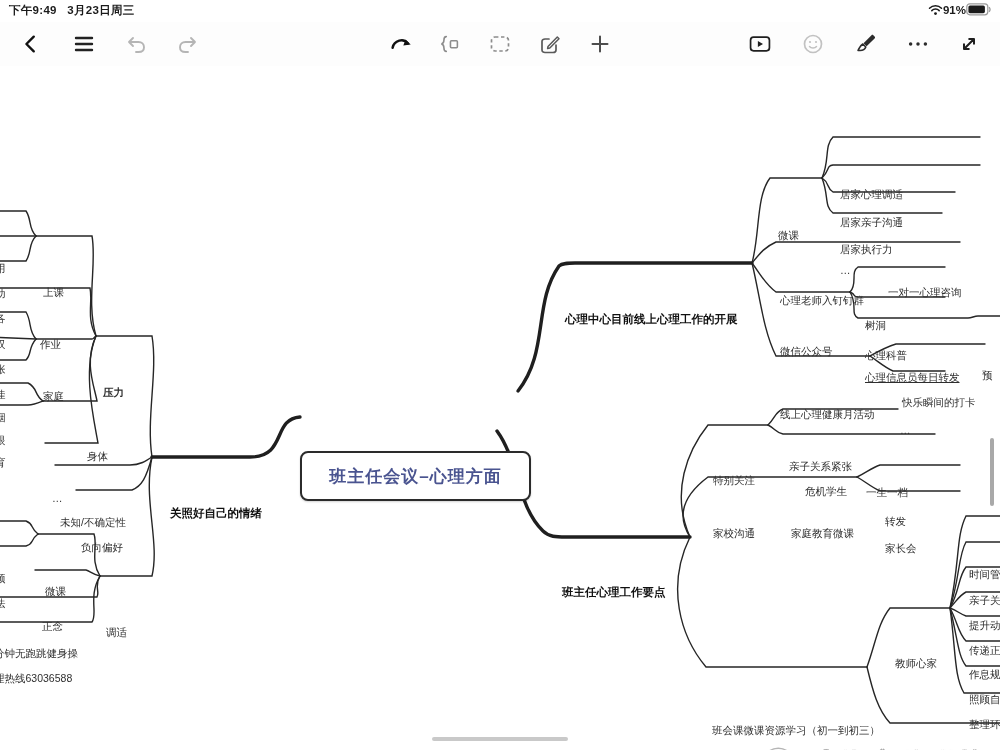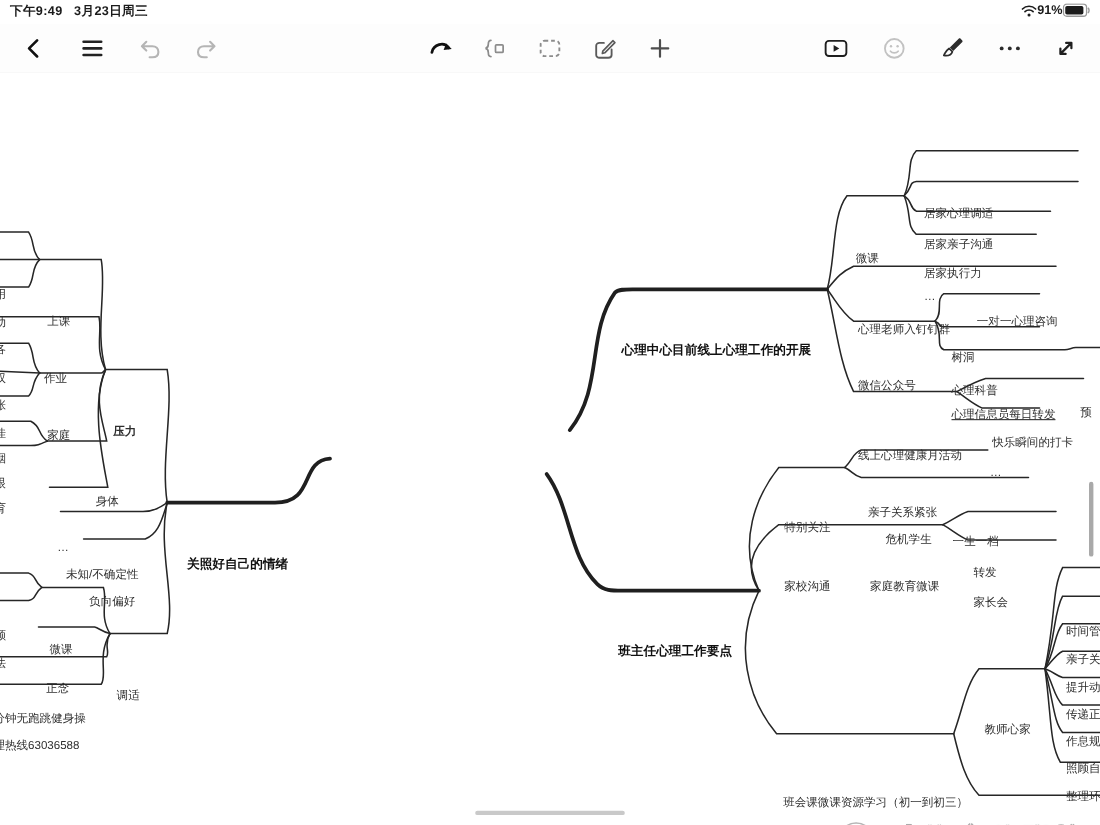--- a/index.html
+++ b/index.html
@@ -258,20 +258,21 @@
       <div class="node frag" style="left: -5px; top: 272px;">双</div>
       <div class="node frag" style="left: -5px; top: 297px;">张</div>
       <div class="node frag" style="left: -5px; top: 322px;">佳</div>
       <div class="node frag" style="left: -5px; top: 345px;">烟</div>
       <div class="node frag" style="left: -5px; top: 368px;">眼</div>
       <div class="node frag" style="left: -5px; top: 390px;">育</div>
       <div class="node frag" style="left: -5px; top: 506px;">频</div>
       <div class="node frag" style="left: -5px; top: 531px;">法</div>
     </div>
 
+  <div class="root-node">班主任会议–心理方面</div>
 
   <div class="watermark">
     <svg width="46" height="40" viewBox="0 0 48 40">
       <ellipse cx="17" cy="15" rx="14" ry="11.5" fill="rgba(255,255,255,.65)" stroke="#b5b5b5" stroke-width="1.5"></ellipse>
       <path d="M9 25 L7 30 L13 26.5" fill="rgba(255,255,255,.65)" stroke="#b5b5b5" stroke-width="1.5" stroke-linejoin="round"></path>
       <ellipse cx="34" cy="25.5" rx="10.5" ry="8.8" fill="rgba(255,255,255,.8)" stroke="#b5b5b5" stroke-width="1.5"></ellipse>
       <path d="M40 32.5 L42.5 36.5 L36.5 33.8" fill="rgba(255,255,255,.8)" stroke="#b5b5b5" stroke-width="1.5" stroke-linejoin="round"></path>
       <circle cx="12.5" cy="13" r="1.5" fill="#b5b5b5"></circle>
       <circle cx="21.5" cy="13" r="1.5" fill="#b5b5b5"></circle>
       <circle cx="30.5" cy="24" r="1.2" fill="#b5b5b5"></circle>

